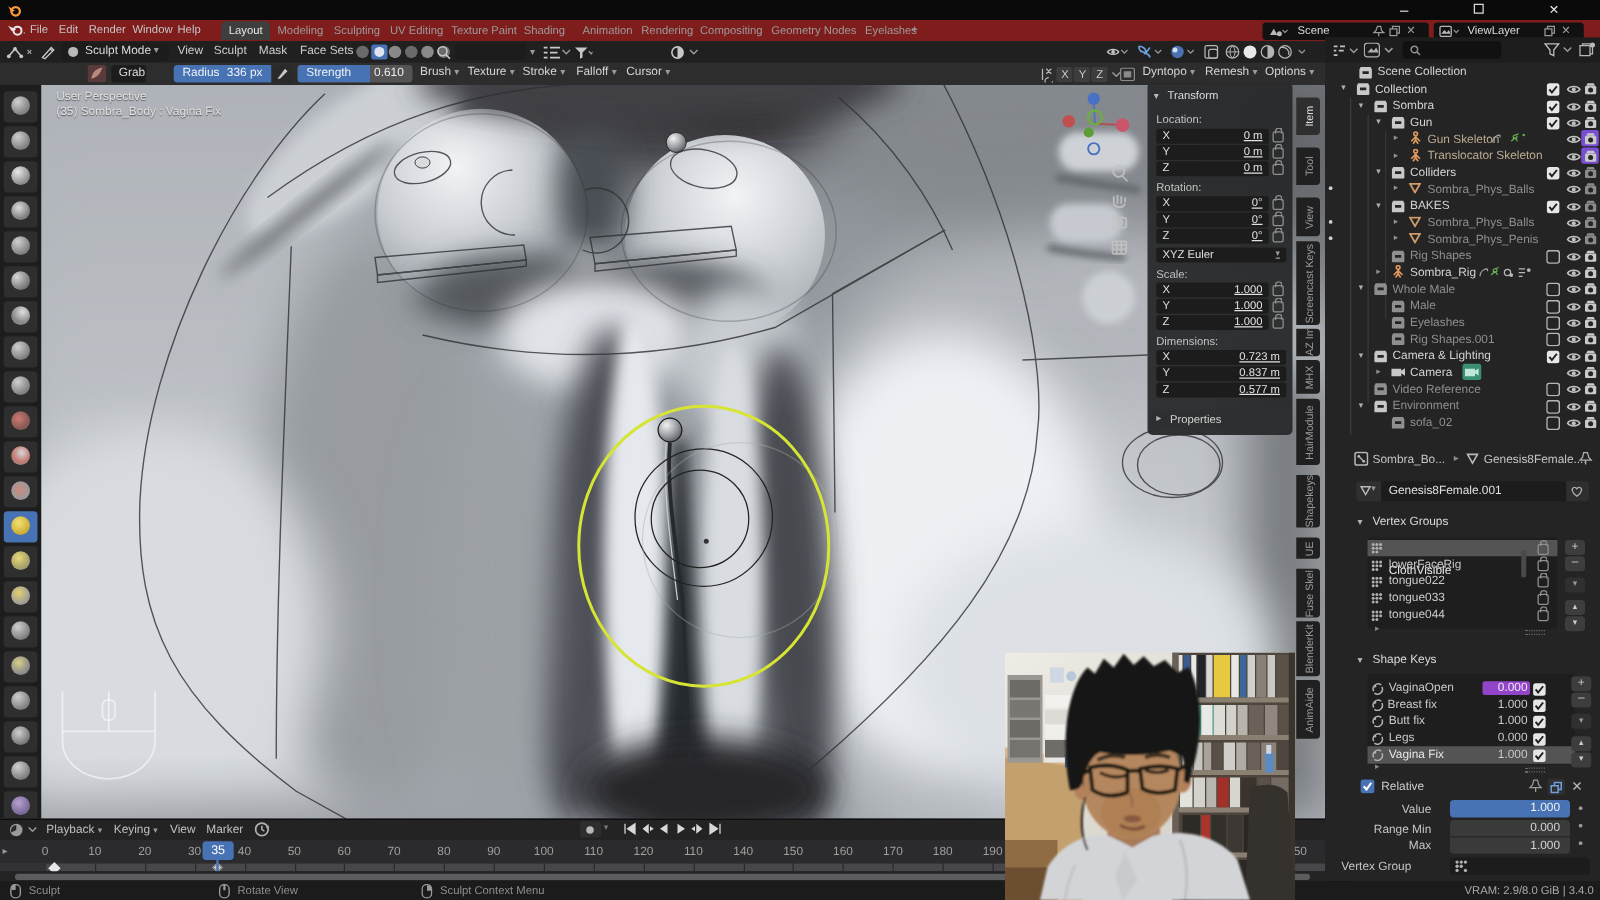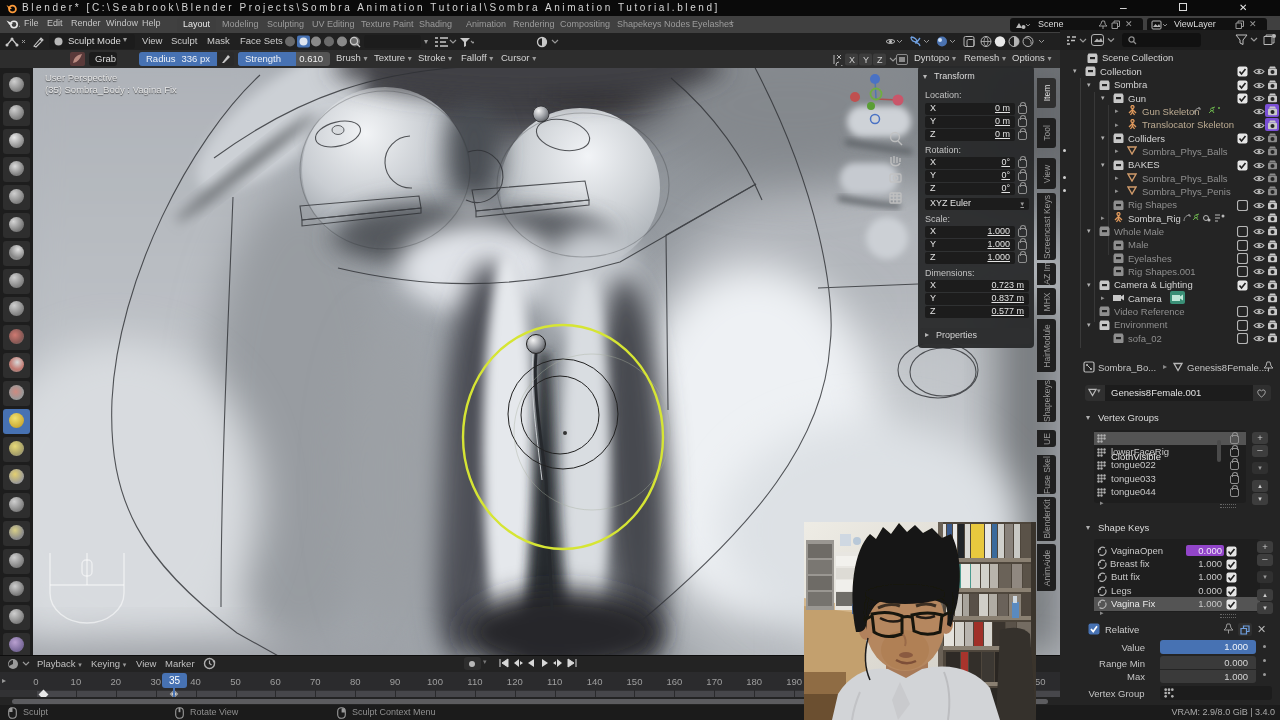--- a/index.html
+++ b/index.html
@@ -3,21 +3,21 @@
 <meta charset="utf-8">
 <style>
 * { margin:0; padding:0; box-sizing:border-box; }
 html,body { width:1280px; height:720px; overflow:hidden; background:#1a1a1a;
   font-family:"Liberation Sans", sans-serif; }
 #app { position:relative; width:1280px; height:720px; }
 .abs { position:absolute; }
 
 #titlebar { left:0; top:0; width:1280px; height:16px; background:#0a0a0a;
   color:#d6d6d6; font-size:10px; letter-spacing:2.6px; }
-#menubar { left:0; top:16px; width:1280px; height:17px; background:#404040;
+#menubar { left:0; top:16px; width:1280px; height:17px; background:#7f1d1d;
   color:#c4c4c4; font-size:9px; }
 .mitem { position:absolute; top:2px; }
 .wtab { position:absolute; top:1px; height:15px; line-height:15px; padding:0 6px;
   color:#9b9b9b; border-radius:4px 4px 0 0; }
 .wtab.on { background:#3e3e3e; color:#e8e8e8; }
 #hdr1 { left:0; top:33px; width:1060px; height:17px; background:#202020; color:#cdcdcd; font-size:9.5px;}
 #hdr2 { left:0; top:50px; width:1060px; height:18px; background:#2d2d2d; color:#d5d5d5; font-size:9.5px;}
 .fld { position:absolute; background:#1c1c1c; border-radius:3px; }
 
 #vp { left:0; top:68px; width:1060px; height:587px; }
@@ -62,21 +62,20 @@
 </style>
 </head>
 <body>
 <div id="app">
 
   <div id="titlebar" class="abs">
     <svg class="abs" style="left:6px;top:3px" width="11" height="11" viewBox="0 0 11 11">
       <circle cx="6.5" cy="6" r="3.4" fill="none" stroke="#ff9d3c" stroke-width="1.8"></circle>
       <path d="M0.5,2 L6,5.5 L3,6.5 Z" fill="#ff9d3c"></path>
     </svg>
-    <div class="abs" style="left:22px;top:2px">Blender* [C:\Seabrook\Blender Projects\Sombra Animation Tutorial\Sombra Animation Tutorial.blend]</div>
     <div class="abs" style="left:1120px;top:1px;color:#e8e8e8;font-size:12px">–</div>
     <div class="abs" style="left:1179px;top:3px;width:8px;height:8px;border:1px solid #dadada"></div>
     <div class="abs" style="left:1239px;top:2px;color:#e8e8e8;font-size:10px">✕</div>
   </div>
 
   <div id="menubar" class="abs">
     <svg class="abs" style="left:6px;top:3px" width="14" height="11" viewBox="0 0 14 11">
       <circle cx="8" cy="5.5" r="3.2" fill="none" stroke="#e8e8e8" stroke-width="1.6"></circle>
       <path d="M0.5,1.5 L7,4.5 L3.5,6 Z" fill="#e8e8e8"></path>
       <path d="M16,9 l-3,-2" stroke="#999" stroke-width="1"></path>
@@ -88,21 +87,21 @@
     <div class="mitem" style="left:142px">Help</div>
     <div class="wtab on" style="left:177px">Layout</div>
     <div class="wtab" style="left:216px">Modeling</div>
     <div class="wtab" style="left:261px">Sculpting</div>
     <div class="wtab" style="left:306px">UV Editing</div>
     <div class="wtab" style="left:355px">Texture Paint</div>
     <div class="wtab" style="left:413px">Shading</div>
     <div class="wtab" style="left:460px">Animation</div>
     <div class="wtab" style="left:507px">Rendering</div>
     <div class="wtab" style="left:554px">Compositing</div>
-    <div class="wtab" style="left:611px">Shapekeys Nodes</div>
+    <div class="wtab" style="left:611px">Geometry Nodes</div>
     <div class="wtab" style="left:686px">Eyelashes</div>
     <div class="mitem" style="left:729px;color:#9b9b9b">+</div>
     <div class="abs" style="left:1010px;top:1.5px;width:133px;height:14px;background:#111111;border-radius:3px">
       <svg class="abs" style="left:4px;top:2px" width="18" height="10" viewBox="0 0 18 10">
           <path d="M2,8 L5,3 l3,5 Z" fill="#b8b8b8"></path>
           <circle cx="9.5" cy="7" r="2" fill="#b8b8b8"></circle>
           <path d="M12,4 l2,2 2,-2" stroke="#888" fill="none"></path>
         </svg>
       <span class="abs" style="left:28px;top:1.5px;color:#dcdcdc">Scene</span>
       <svg class="abs" style="left:88px;top:2px" width="10" height="10" viewBox="0 0 10 10">
@@ -1338,21 +1337,21 @@
       <span class="abs" style="left:30px;top:305px;width:55px;text-align:right;color:#c5c5c5">Range Min</span>
       <div class="abs" style="left:100px;top:303px;width:96px;height:13px;background:#3a3a3a;border-radius:3px 3px 0 0">
         <span class="abs" style="right:8px;top:0.5px;color:#d5d5d5">0.000</span>
       </div>
       <span class="abs" style="left:30px;top:318px;width:55px;text-align:right;color:#c5c5c5">Max</span>
       <div class="abs" style="left:100px;top:317px;width:96px;height:13px;background:#3a3a3a;border-radius:0 0 3px 3px">
         <span class="abs" style="right:8px;top:0.5px;color:#d5d5d5">1.000</span>
       </div>
       <div class="abs" style="left:203px;top:306px;width:3px;height:3px;border-radius:50%;background:#999"></div>
       <div class="abs" style="left:203px;top:320px;width:3px;height:3px;border-radius:50%;background:#999"></div>
-      <span class="abs" style="left:24px;top:335px;width:65px;text-align:center;color:#c5c5c5">Vertex Group</span>
+      <span class="abs" style="left:4px;top:335px;width:65px;text-align:right;color:#c5c5c5">Vertex Group</span>
       <div class="abs" style="left:100px;top:333px;width:112px;height:14px;background:#1c1c1c;border-radius:3px"></div>
       <svg class="abs" style="left:104px;top:335px" width="10" height="10" viewBox="0 0 9 9">
         <g fill="#b0b0b0">
           <circle cx="1.5" cy="1.5" r="1.2"></circle>
           <circle cx="4.5" cy="1.5" r="1.2"></circle>
           <circle cx="7.5" cy="1.5" r="1.2"></circle>
           <circle cx="1.5" cy="4.5" r="1.2"></circle>
           <circle cx="4.5" cy="4.5" r="1.2"></circle>
           <circle cx="7.5" cy="7.5" r="1.2"></circle>
           <circle cx="1.5" cy="7.5" r="1.2"></circle>

